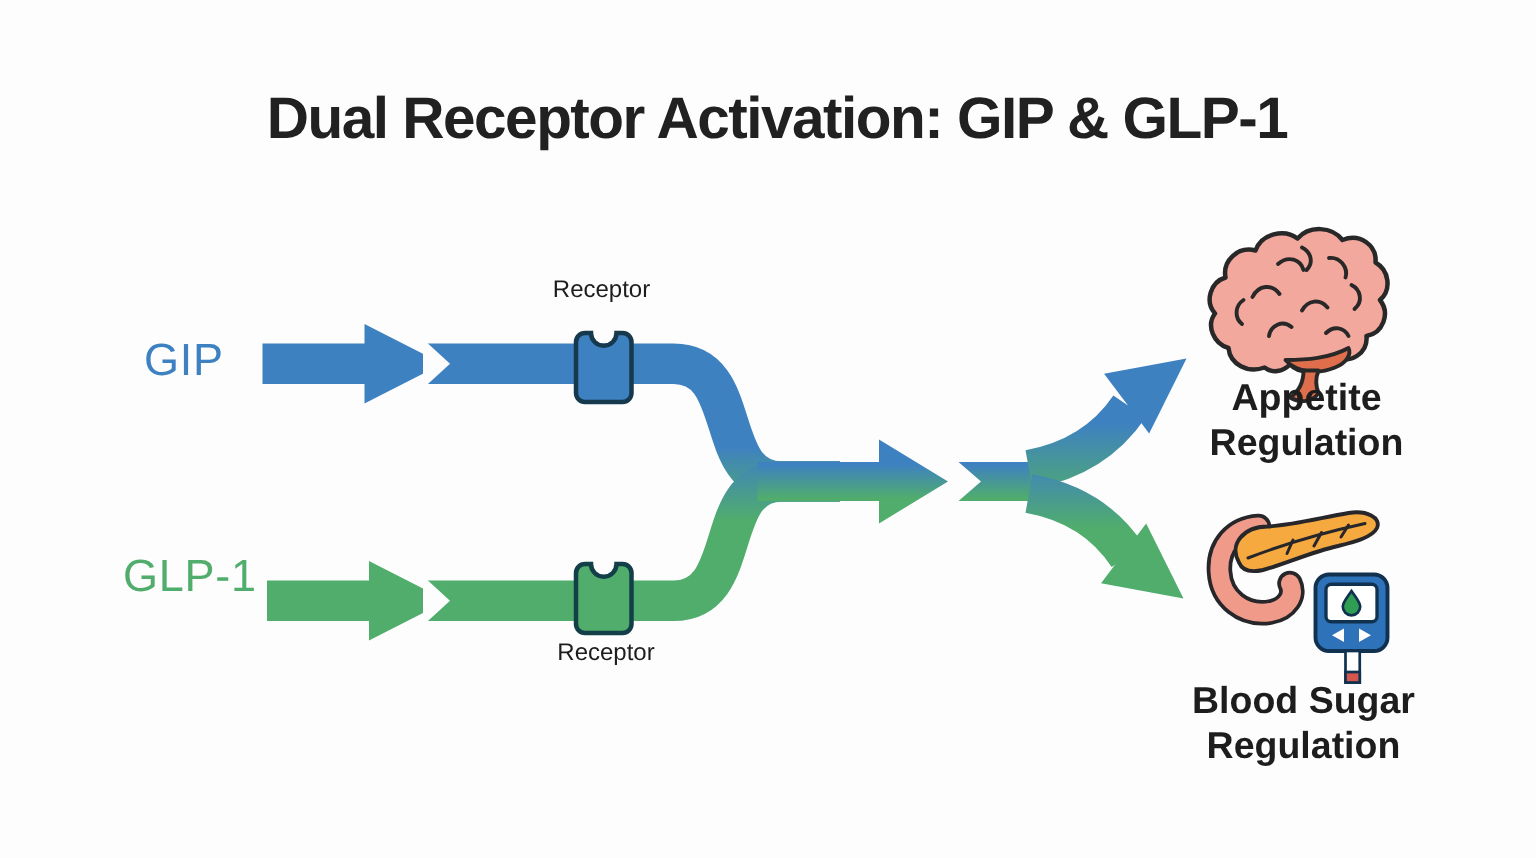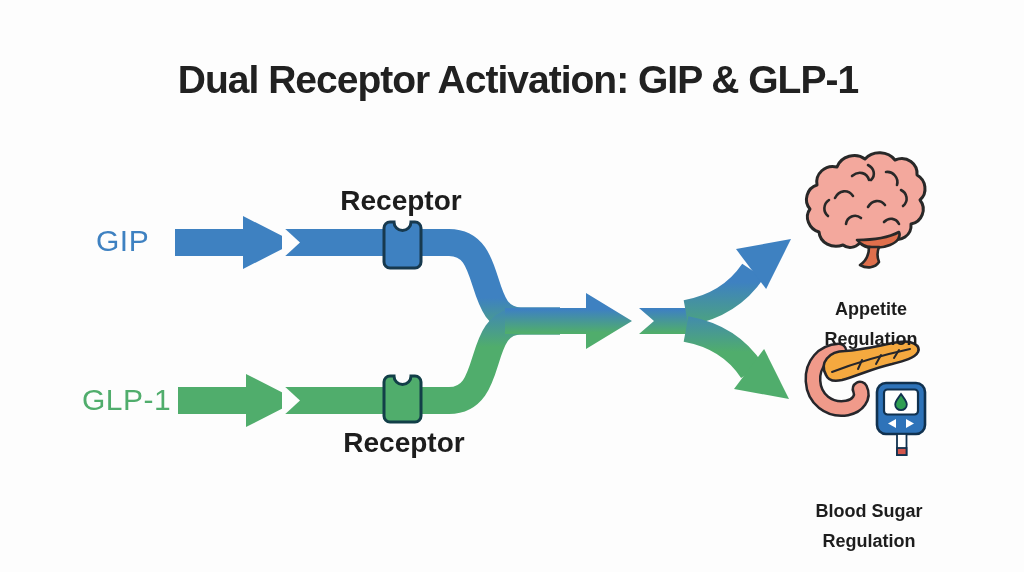--- a/index.html
+++ b/index.html
@@ -15,25 +15,25 @@
   .lbl { position: absolute; color: var(--label-text, #1d1d1d); white-space: nowrap; }
   .title {
     left: 0; right: 0; top: 58px;
     text-align: center;
     font-size: 39px; font-weight: 700; letter-spacing: -1px;
     color: var(--title-text, #212121);
     padding-left: 12px;
   }
   .hormone { font-size: 30px; font-weight: 400; letter-spacing: 0.5px; }
   .gip-label  { left: 96px; top: 224px; color: var(--gip-blue, #3e81c1); }
-  .glp1-label { left: 82px; top: 383px; color: var(--glp1-green, #50ad6c); }
-  .receptor-label { width: 200px; text-align: center; font-size: 28px; font-weight: 700; }
+  .glp1-label { left: 82px; top: 368px; color: var(--glp1-green, #50ad6c); }
+  .receptor-label { width: 200px; text-align: center; font-size: 16px; font-weight: 400; }
   .receptor-top    { left: 301px; top: 185px; }
   .receptor-bottom { left: 304px; top: 427px; }
-  .outcome-label { width: 220px; text-align: center; font-size: 18px; font-weight: 600; line-height: 30px; margin-top: 44px; }
+  .outcome-label { width: 220px; text-align: center; font-size: 25px; font-weight: 600; line-height: 30px; }
   .appetite    { left: 761px; top: 250px; }
   .blood-sugar { left: 759px; top: 452px; text-align: center; }
 
   .fill-blue   { fill: var(--gip-blue, #3e81c1); }
   .fill-green  { fill: var(--glp1-green, #50ad6c); }
   .fill-bg     { fill: var(--background, #fdfdfd); }
 </style>
 </head>
 <body>
 

